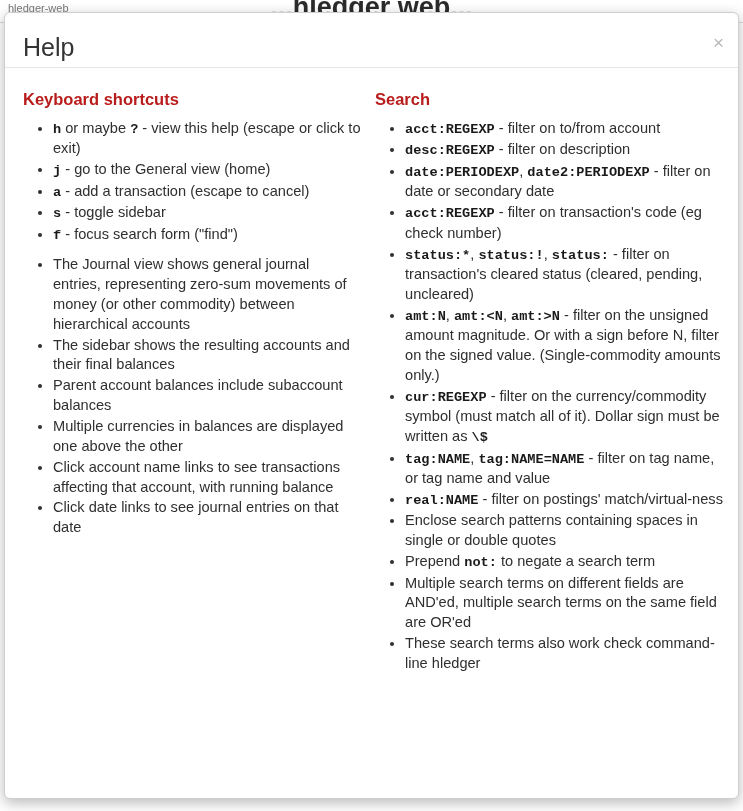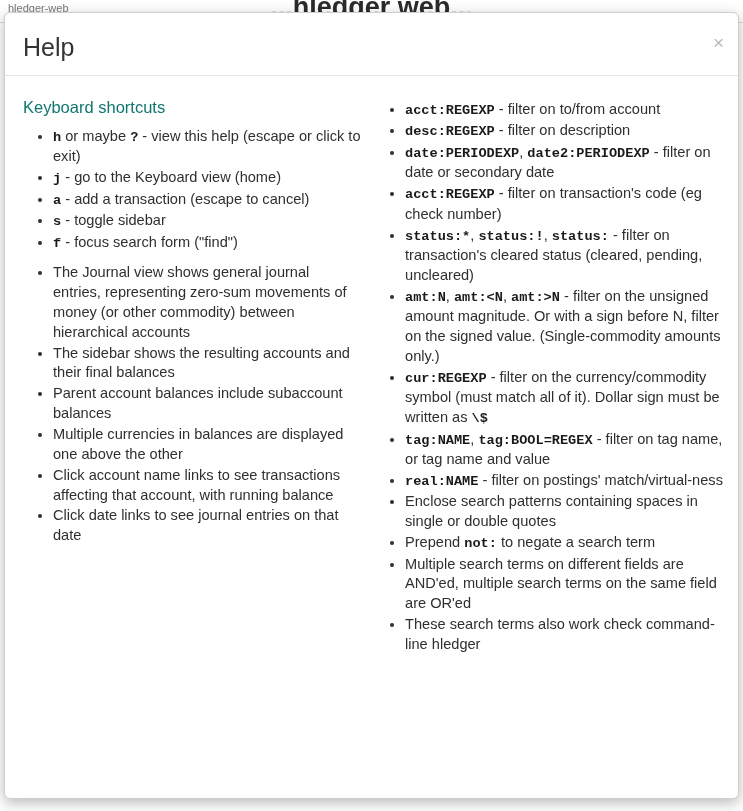--- a/index.html
+++ b/index.html
@@ -58,21 +58,21 @@
     height: 787px;
     background: #ffffff;
     border: 1px solid #cfcfcf;
     border-radius: 6px;
     box-shadow: 0 4px 14px rgba(0,0,0,0.28);
     box-sizing: border-box;
     overflow: hidden;
   }
   #modal-header {
     position: relative;
-    height: 63px;
+    height: 55px;
     border-bottom: 1px solid #e5e5e5;
     box-sizing: border-box;
   }
   #modal-title {
     position: absolute;
     left: 18px;
     top: 22px;
     font-size: 25px;
     color: #333;
     font-weight: normal;
@@ -102,23 +102,23 @@
   .col-left {
     width: 365px;
     padding: 0 8px 0 18px;
   }
   .col-right {
     width: 370px;
     padding: 0 14px 0 6px;
   }
   h4.section {
     font-size: 16.5px;
-    color: #0f766e;
+    color: #b91c1c;
     margin: 8px 0 6px 0;
-    font-weight: normal;
+    font-weight: bold;
   }
   ul.items {
     margin: 10px 0 6px 0;
     padding-left: 30px;
     list-style: disc;
   }
   ul.items li {
     font-size: 14.6px;
     line-height: 1.36;
     color: #2f2f2f;
@@ -146,44 +146,45 @@
 <div id="modal">
   <div id="modal-header">
     <div id="modal-title">Help</div>
     <button id="close-btn">×</button>
   </div>
   <div id="modal-body">
     <div class="col col-left">
         <h4 class="section">Keyboard shortcuts</h4>
         <ul class="items">
           <li><code>h</code><span> or maybe </span><code>?</code><span> - view this help (escape or click to exit)</span></li>
-          <li><code>j</code><span> - go to the Keyboard view (home)</span></li>
+          <li><code>j</code><span> - go to the General view (home)</span></li>
           <li><code>a</code><span> - add a transaction (escape to cancel)</span></li>
           <li><code>s</code><span> - toggle sidebar</span></li>
           <li><code>f</code><span> - focus search form ("find")</span></li>
         </ul>
         <ul class="items">
           <li><span>The Journal view shows general journal entries, representing zero-sum movements of money (or other commodity) between hierarchical accounts</span></li>
           <li><span>The sidebar shows the resulting accounts and their final balances</span></li>
           <li><span>Parent account balances include subaccount balances</span></li>
           <li><span>Multiple currencies in balances are displayed one above the other</span></li>
           <li><span>Click account name links to see transactions affecting that account, with running balance</span></li>
           <li><span>Click date links to see journal entries on that date</span></li>
         </ul>
       </div>
     <div class="col col-right">
+        <h4 class="section">Search</h4>
         <ul class="items">
           <li><code>acct:REGEXP</code><span> - filter on to/from account</span></li>
           <li><code>desc:REGEXP</code><span> - filter on description</span></li>
           <li><code>date:PERIODEXP</code><span>, </span><code>date2:PERIODEXP</code><span> - filter on date or secondary date</span></li>
           <li><code>acct:REGEXP</code><span> - filter on transaction's code (eg check number)</span></li>
           <li><code>status:*</code><span>, </span><code>status:!</code><span>, </span><code>status:</code><span> - filter on transaction's cleared status (cleared, pending, uncleared)</span></li>
           <li><code>amt:N</code><span>, </span><code>amt:&lt;N</code><span>, </span><code>amt:&gt;N</code><span> - filter on the unsigned amount magnitude. Or with a sign before N, filter on the signed value. (Single-commodity amounts only.)</span></li>
           <li><code>cur:REGEXP</code><span> - filter on the currency/commodity symbol (must match all of it). Dollar sign must be written as </span><code>\$</code></li>
-          <li><code>tag:NAME</code><span>, </span><code>tag:BOOL=REGEX</code><span> - filter on tag name, or tag name and value</span></li>
+          <li><code>tag:NAME</code><span>, </span><code>tag:NAME=NAME</code><span> - filter on tag name, or tag name and value</span></li>
           <li><code>real:NAME</code><span> - filter on postings' match/virtual-ness</span></li>
           <li><span>Enclose search patterns containing spaces in single or double quotes</span></li>
           <li><span>Prepend </span><code>not:</code><span> to negate a search term</span></li>
           <li><span>Multiple search terms on different fields are AND'ed, multiple search terms on the same field are OR'ed</span></li>
           <li><span>These search terms also work check command-line hledger</span></li>
         </ul>
       </div>
   </div>
 </div>
 

